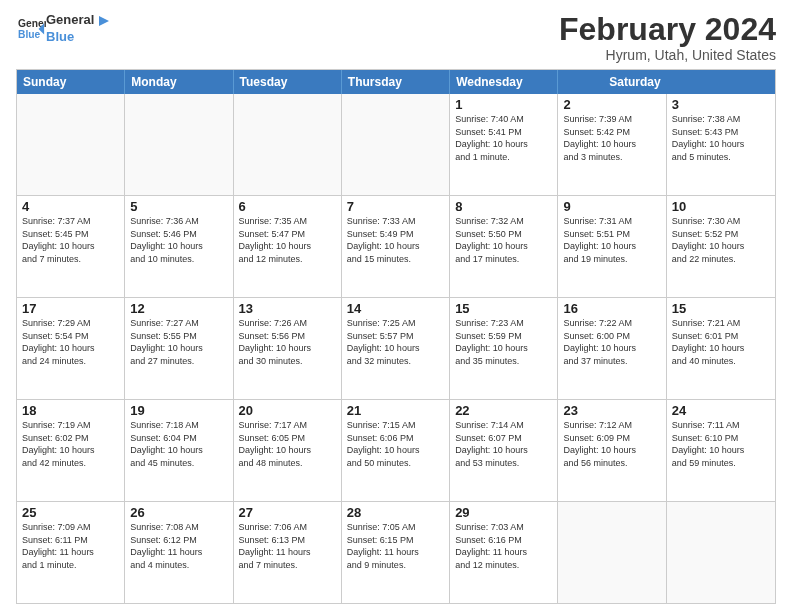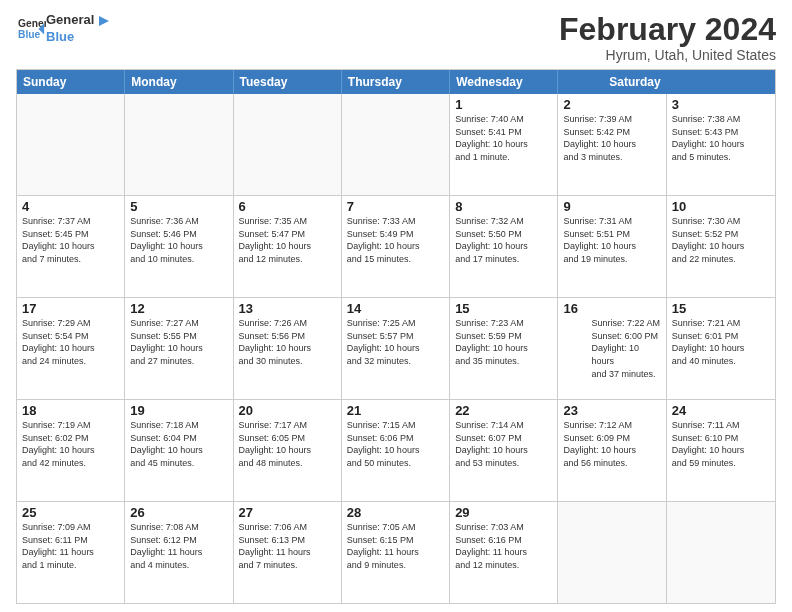--- a/index.html
+++ b/index.html
@@ -257,21 +257,21 @@
           </div>
           <div class="calendar-cell">
             <div class="cell-date">15</div>
             <div class="cell-info" style="white-space: pre-line;">Sunrise: 7:23 AM
 Sunset: 5:59 PM
 Daylight: 10 hours
 and 35 minutes.</div>
           </div>
           <div class="calendar-cell">
             <div class="cell-date">16</div>
-            <div class="cell-info" style="white-space: pre-line; margin-left: 28px;">Sunrise: 7:22 AM
+            <div class="cell-info" style="white-space: pre-line;">Sunrise: 7:22 AM
 Sunset: 6:00 PM
 Daylight: 10 hours
 and 37 minutes.</div>
           </div>
           <div class="calendar-cell">
             <div class="cell-date">15</div>
             <div class="cell-info" style="white-space: pre-line;">Sunrise: 7:21 AM
 Sunset: 6:01 PM
 Daylight: 10 hours
 and 40 minutes.</div>

